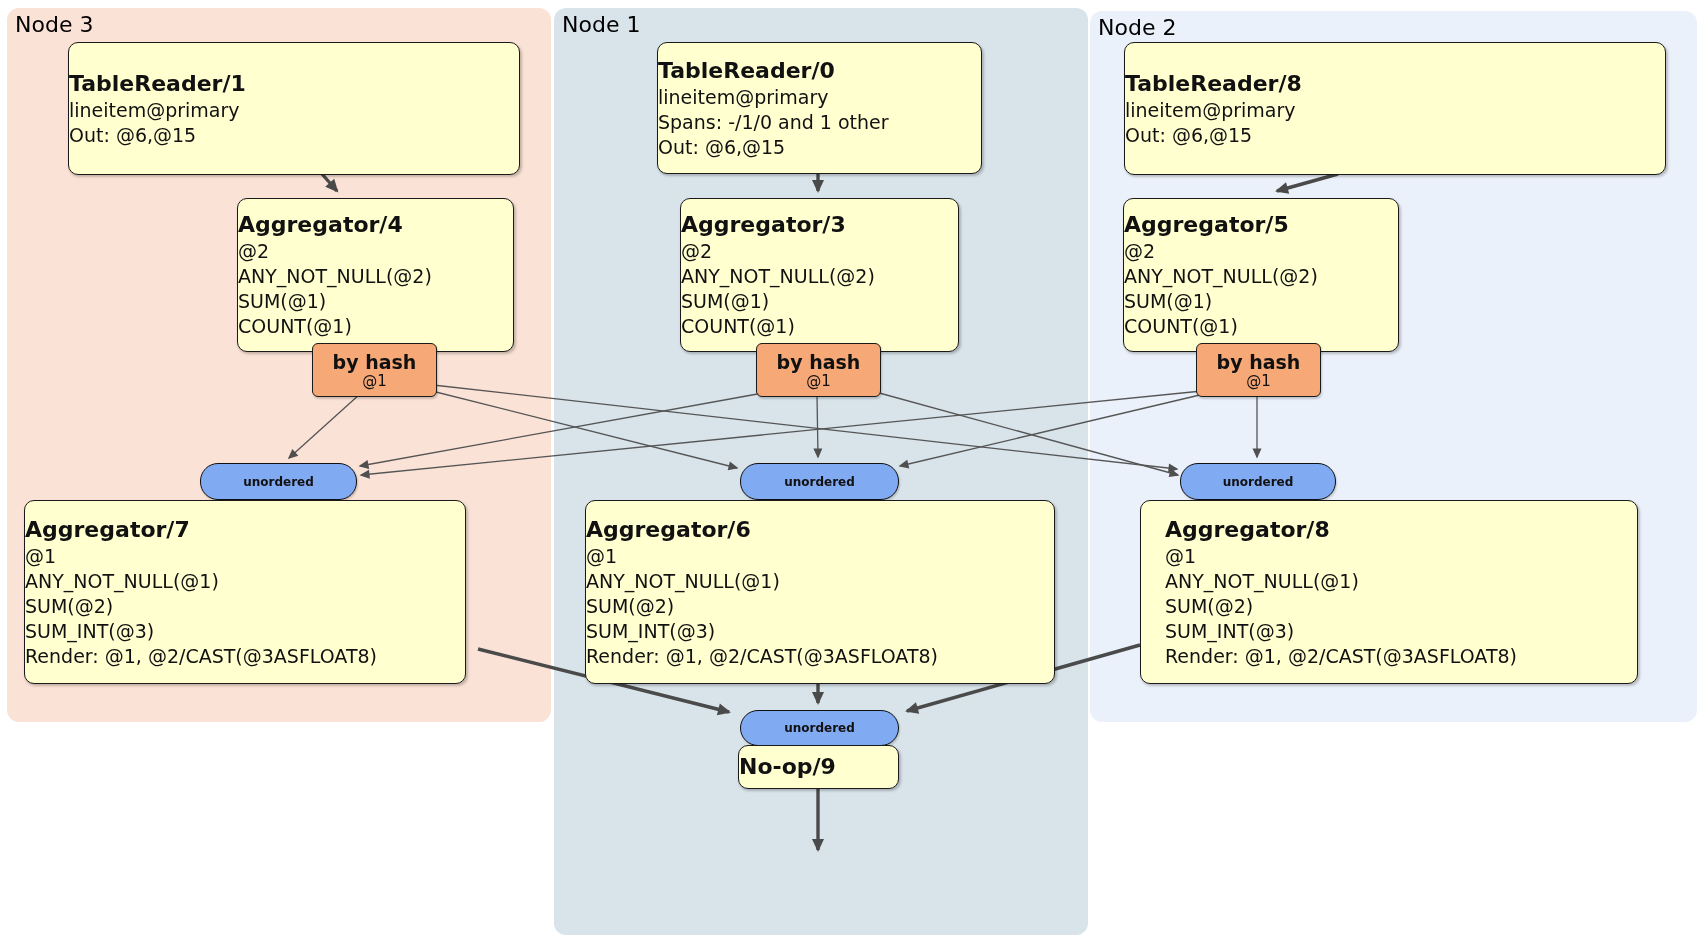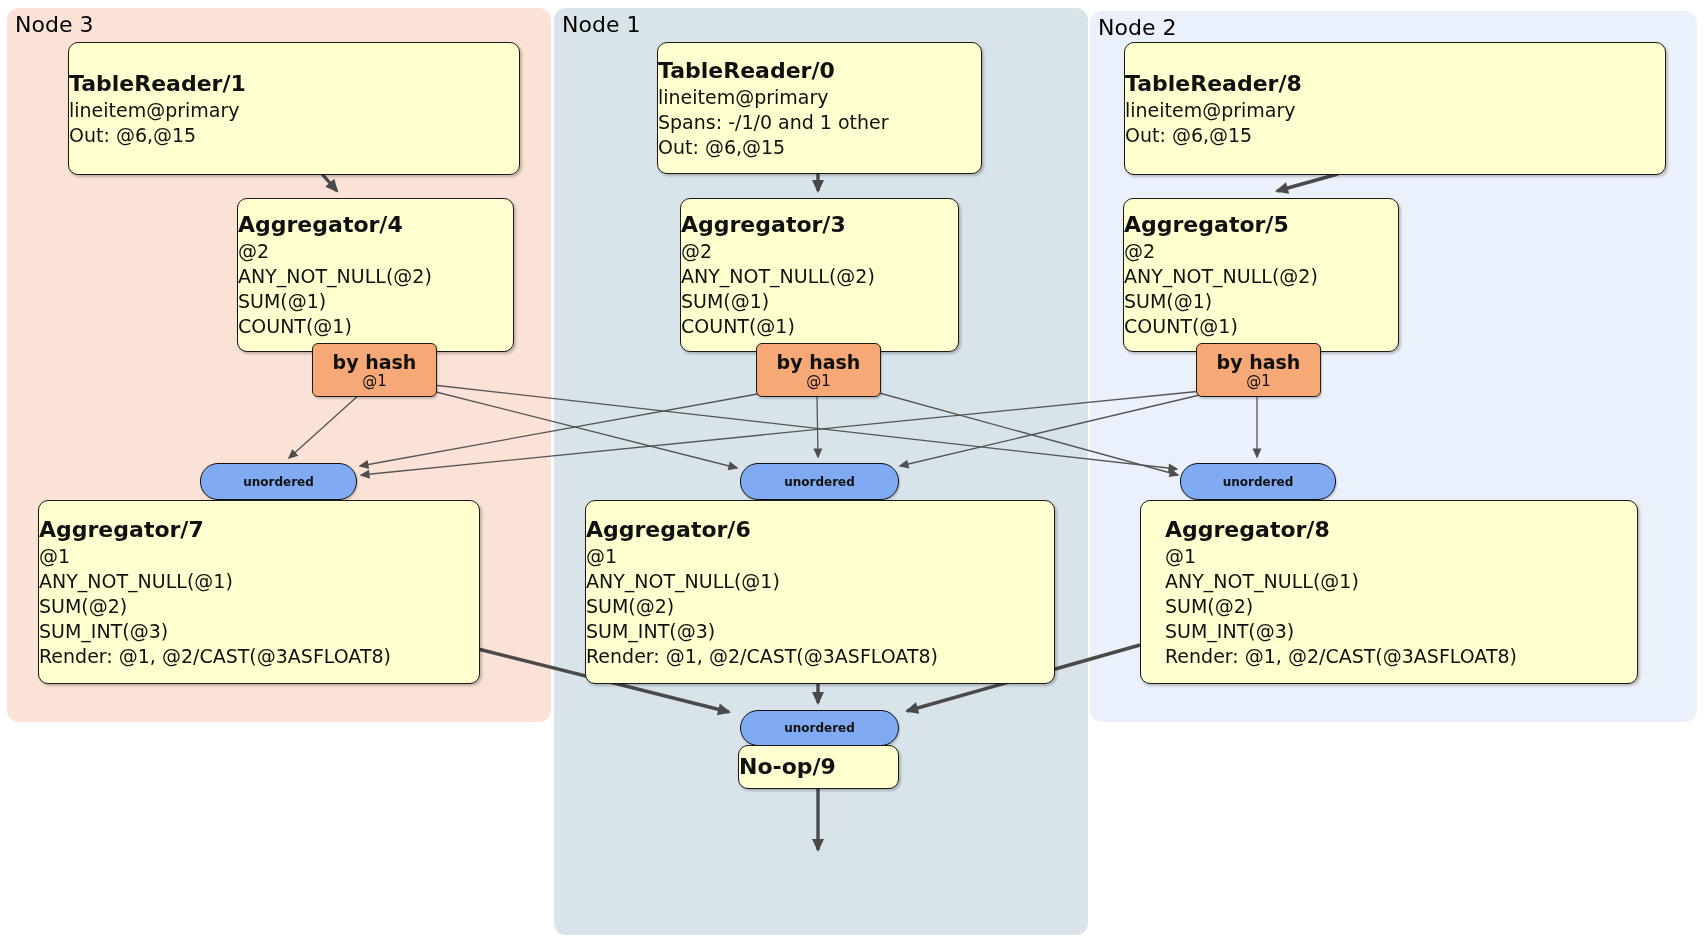--- a/index.html
+++ b/index.html
@@ -48,21 +48,21 @@
   
   #router-n3{left:312px;top:343px;width:123px;height:52px;}
   #router-n1{left:756px;top:343px;width:123px;height:52px;}
   #router-n2{left:1196px;top:343px;width:123px;height:52px;}
   
   #sync-n3{left:200px;top:463px;width:155px;height:35px;}
   #sync-n1{left:740px;top:463px;width:157px;height:35px;}
   #sync-n2{left:1180px;top:463px;width:154px;height:35px;}
   #sync-final{left:740px;top:710px;width:157px;height:34px;}
   
-  #agg7{left:38px;top:500px;width:440px;height:182px;}
+  #agg7{left:24px;top:500px;width:440px;height:182px;}
   #agg6{left:585px;top:500px;width:468px;height:182px;}
   #agg8{left:1140px;top:500px;width:472px;height:182px;padding-left:24px;}
   
   #noop{left:738px;top:745px;width:159px;height:42px;}
   #response{left:732px;top:858px;width:176px;height:40px;}
 </style>
 </head>
 <body>
 
 <div class="canvas">

